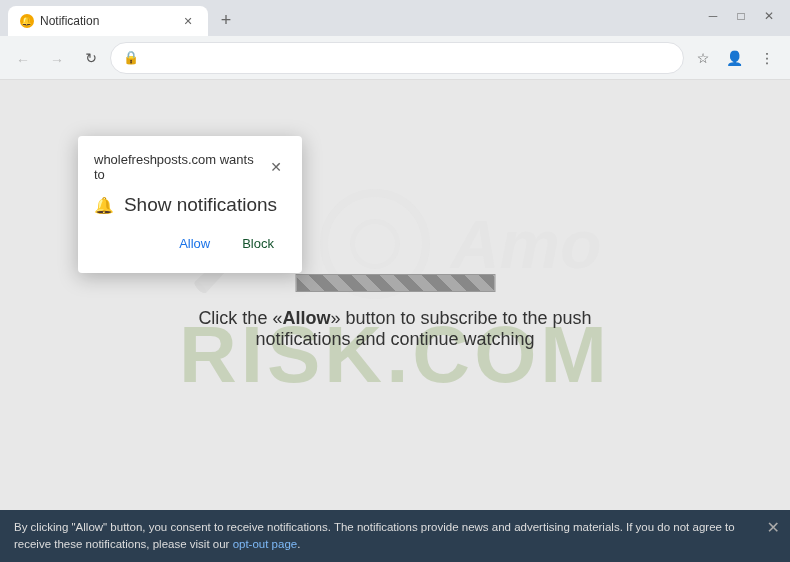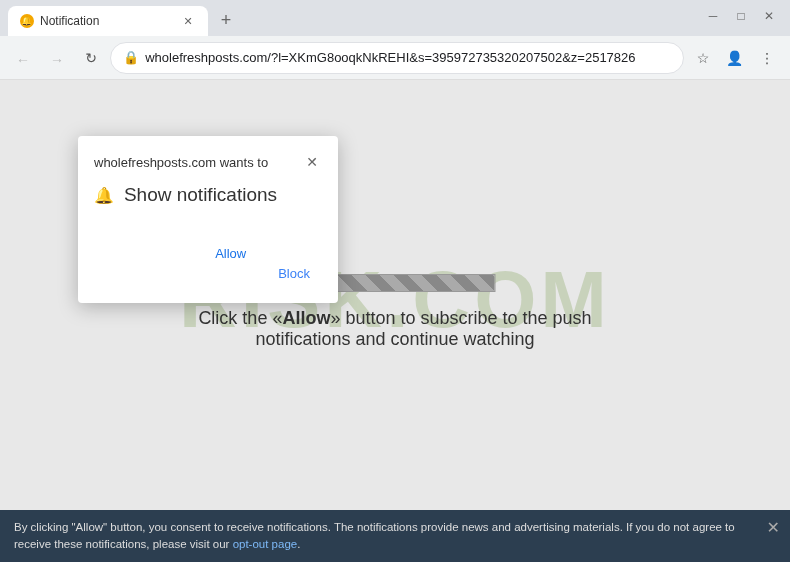--- a/index.html
+++ b/index.html
@@ -223,21 +223,21 @@
     }
 
     
     .notification-popup {
       position: absolute;
       top: 56px;
       left: 78px;
       background: #fff;
       border-radius: 4px;
       box-shadow: 0 4px 20px rgba(0,0,0,0.25);
-      width: 260px;
+      width: 224px;
       padding: 16px;
       z-index: 100;
     }
 
     .popup-header {
       display: flex;
       align-items: center;
       justify-content: space-between;
       margin-bottom: 12px;
     }
@@ -287,29 +287,28 @@
       font-size: 13px;
       font-weight: 500;
       padding: 6px 12px;
       border-radius: 4px;
       cursor: pointer;
       border: none;
       background: transparent;
     }
 
     .btn-block {
-      color: #3b82f6;
+      color: #14532d;
       font-size: 13px;
       font-weight: 500;
       padding: 6px 12px;
       border-radius: 4px;
       cursor: pointer;
       border: none;
       background: transparent;
-      margin-top: 40px;
     }
 
     
     .bottom-bar {
       background: #2c3e50;
       color: #ddd;
       font-size: 11.5px;
       padding: 8px 40px 8px 14px;
       line-height: 1.5;
       position: relative;
@@ -368,32 +367,41 @@
       <div class="win-btn close">✕</div>
     </div>
   </div>
 
   <div class="nav-bar">
     <div class="nav-btn disabled">←</div>
     <div class="nav-btn disabled">→</div>
     <div class="nav-btn">↻</div>
     <div class="address-bar">
       <span class="lock-icon">🔒</span>
-      <span class="address-text">wholefreshposts.com/?l=XKmG8ooqkNkREHI&amp;s=395972735320207502&amp;z=2517826</span>
     </div>
     <div class="nav-actions">
       <div class="nav-btn">☆</div>
       <div class="nav-btn">👤</div>
       <div class="nav-btn">⋮</div>
     </div>
   </div>
 
   <div class="page-content">
 
     <div class="watermark">
+      <div class="watermark-top">
+
+        <div style="font-size:90px; color:#aaa; opacity:0.4; transform:scaleX(-1);">🔍</div>
+
+        <div style="width:110px; height:110px; border-radius:50%; border:8px solid #bbb; opacity:0.35; display:flex; align-items:center; justify-content:center;">
+          <div style="width:50px; height:50px; border-radius:50%; border:5px solid #aaa; opacity:0.7;"></div>
+        </div>
+
+        <div style="font-size:68px; font-weight:bold; color:#bbb; font-style:italic; opacity:0.4;">Amo</div>
+      </div>
       <div style="font-size:80px; font-weight:bold; color:#4d7c0f; opacity:0.2; letter-spacing:4px; margin-top:10px;">RISK.COM</div>
     </div>
 
     <div class="progress-area">
       <div class="progress-bar-container"></div>
       <div class="page-instruction">
         Click the «<span class="allow-text">Allow</span>» button to subscribe to the push notifications and continue watching
       </div>
     </div>
 

